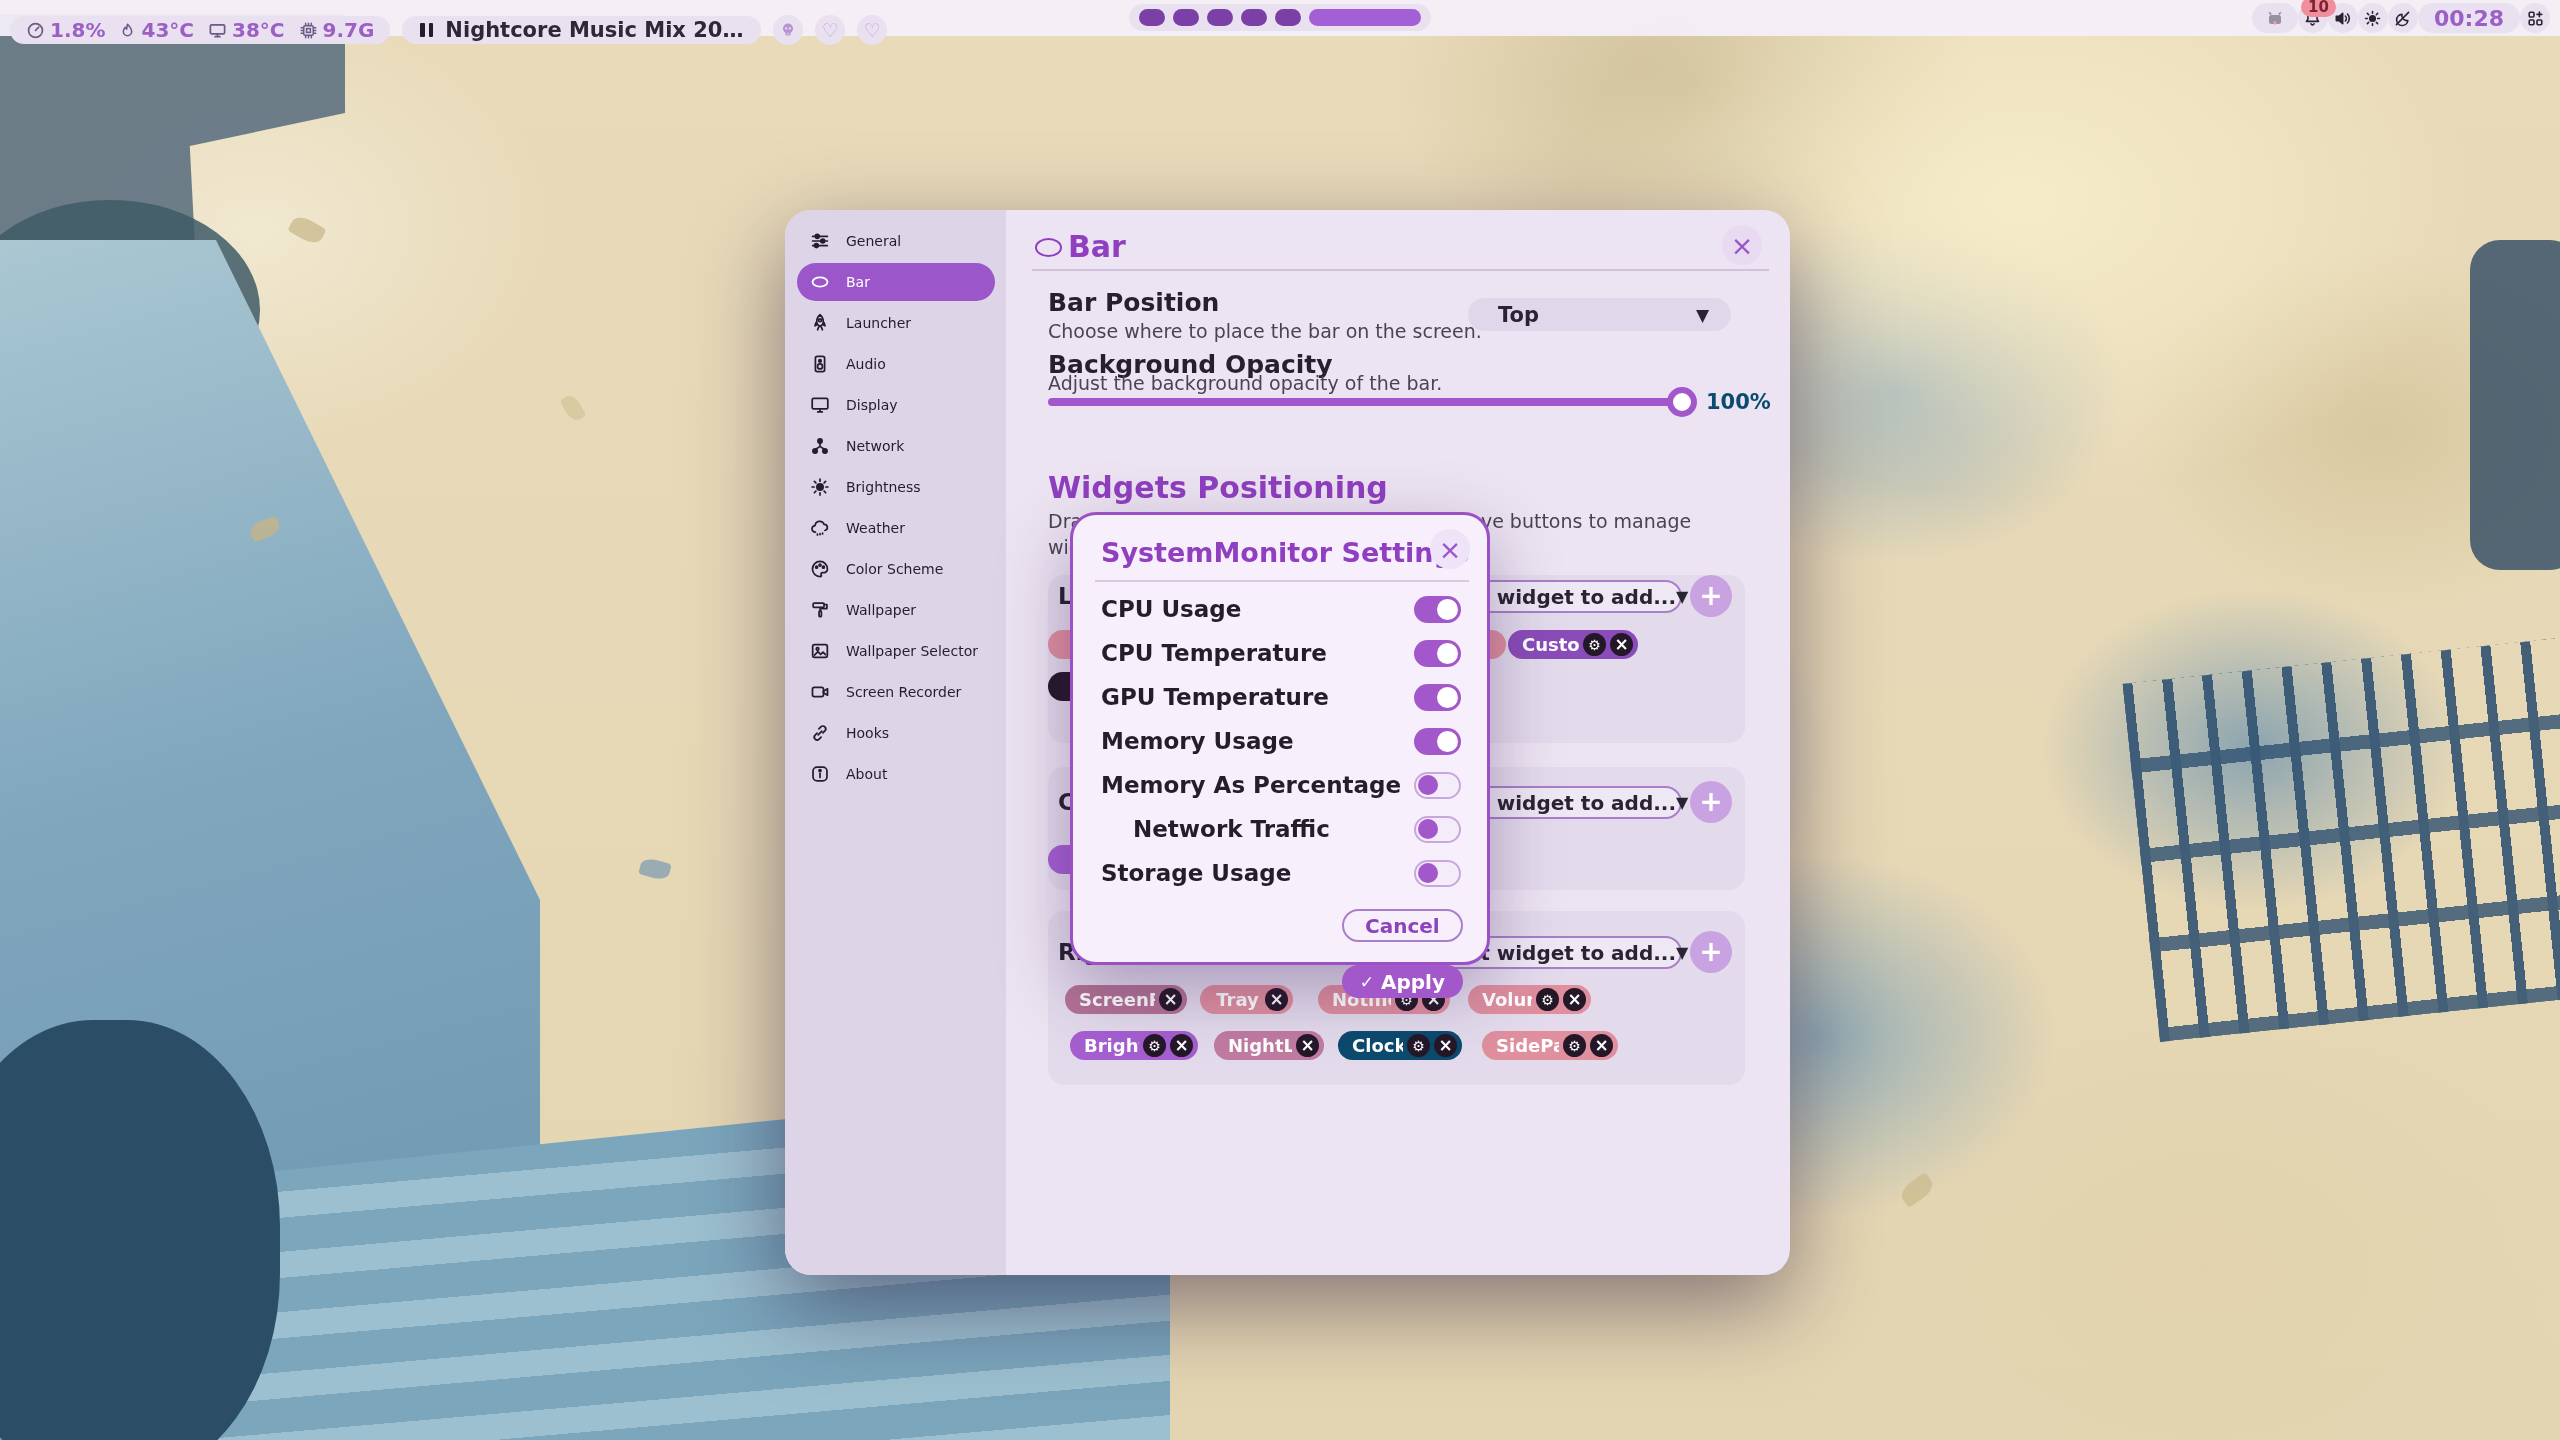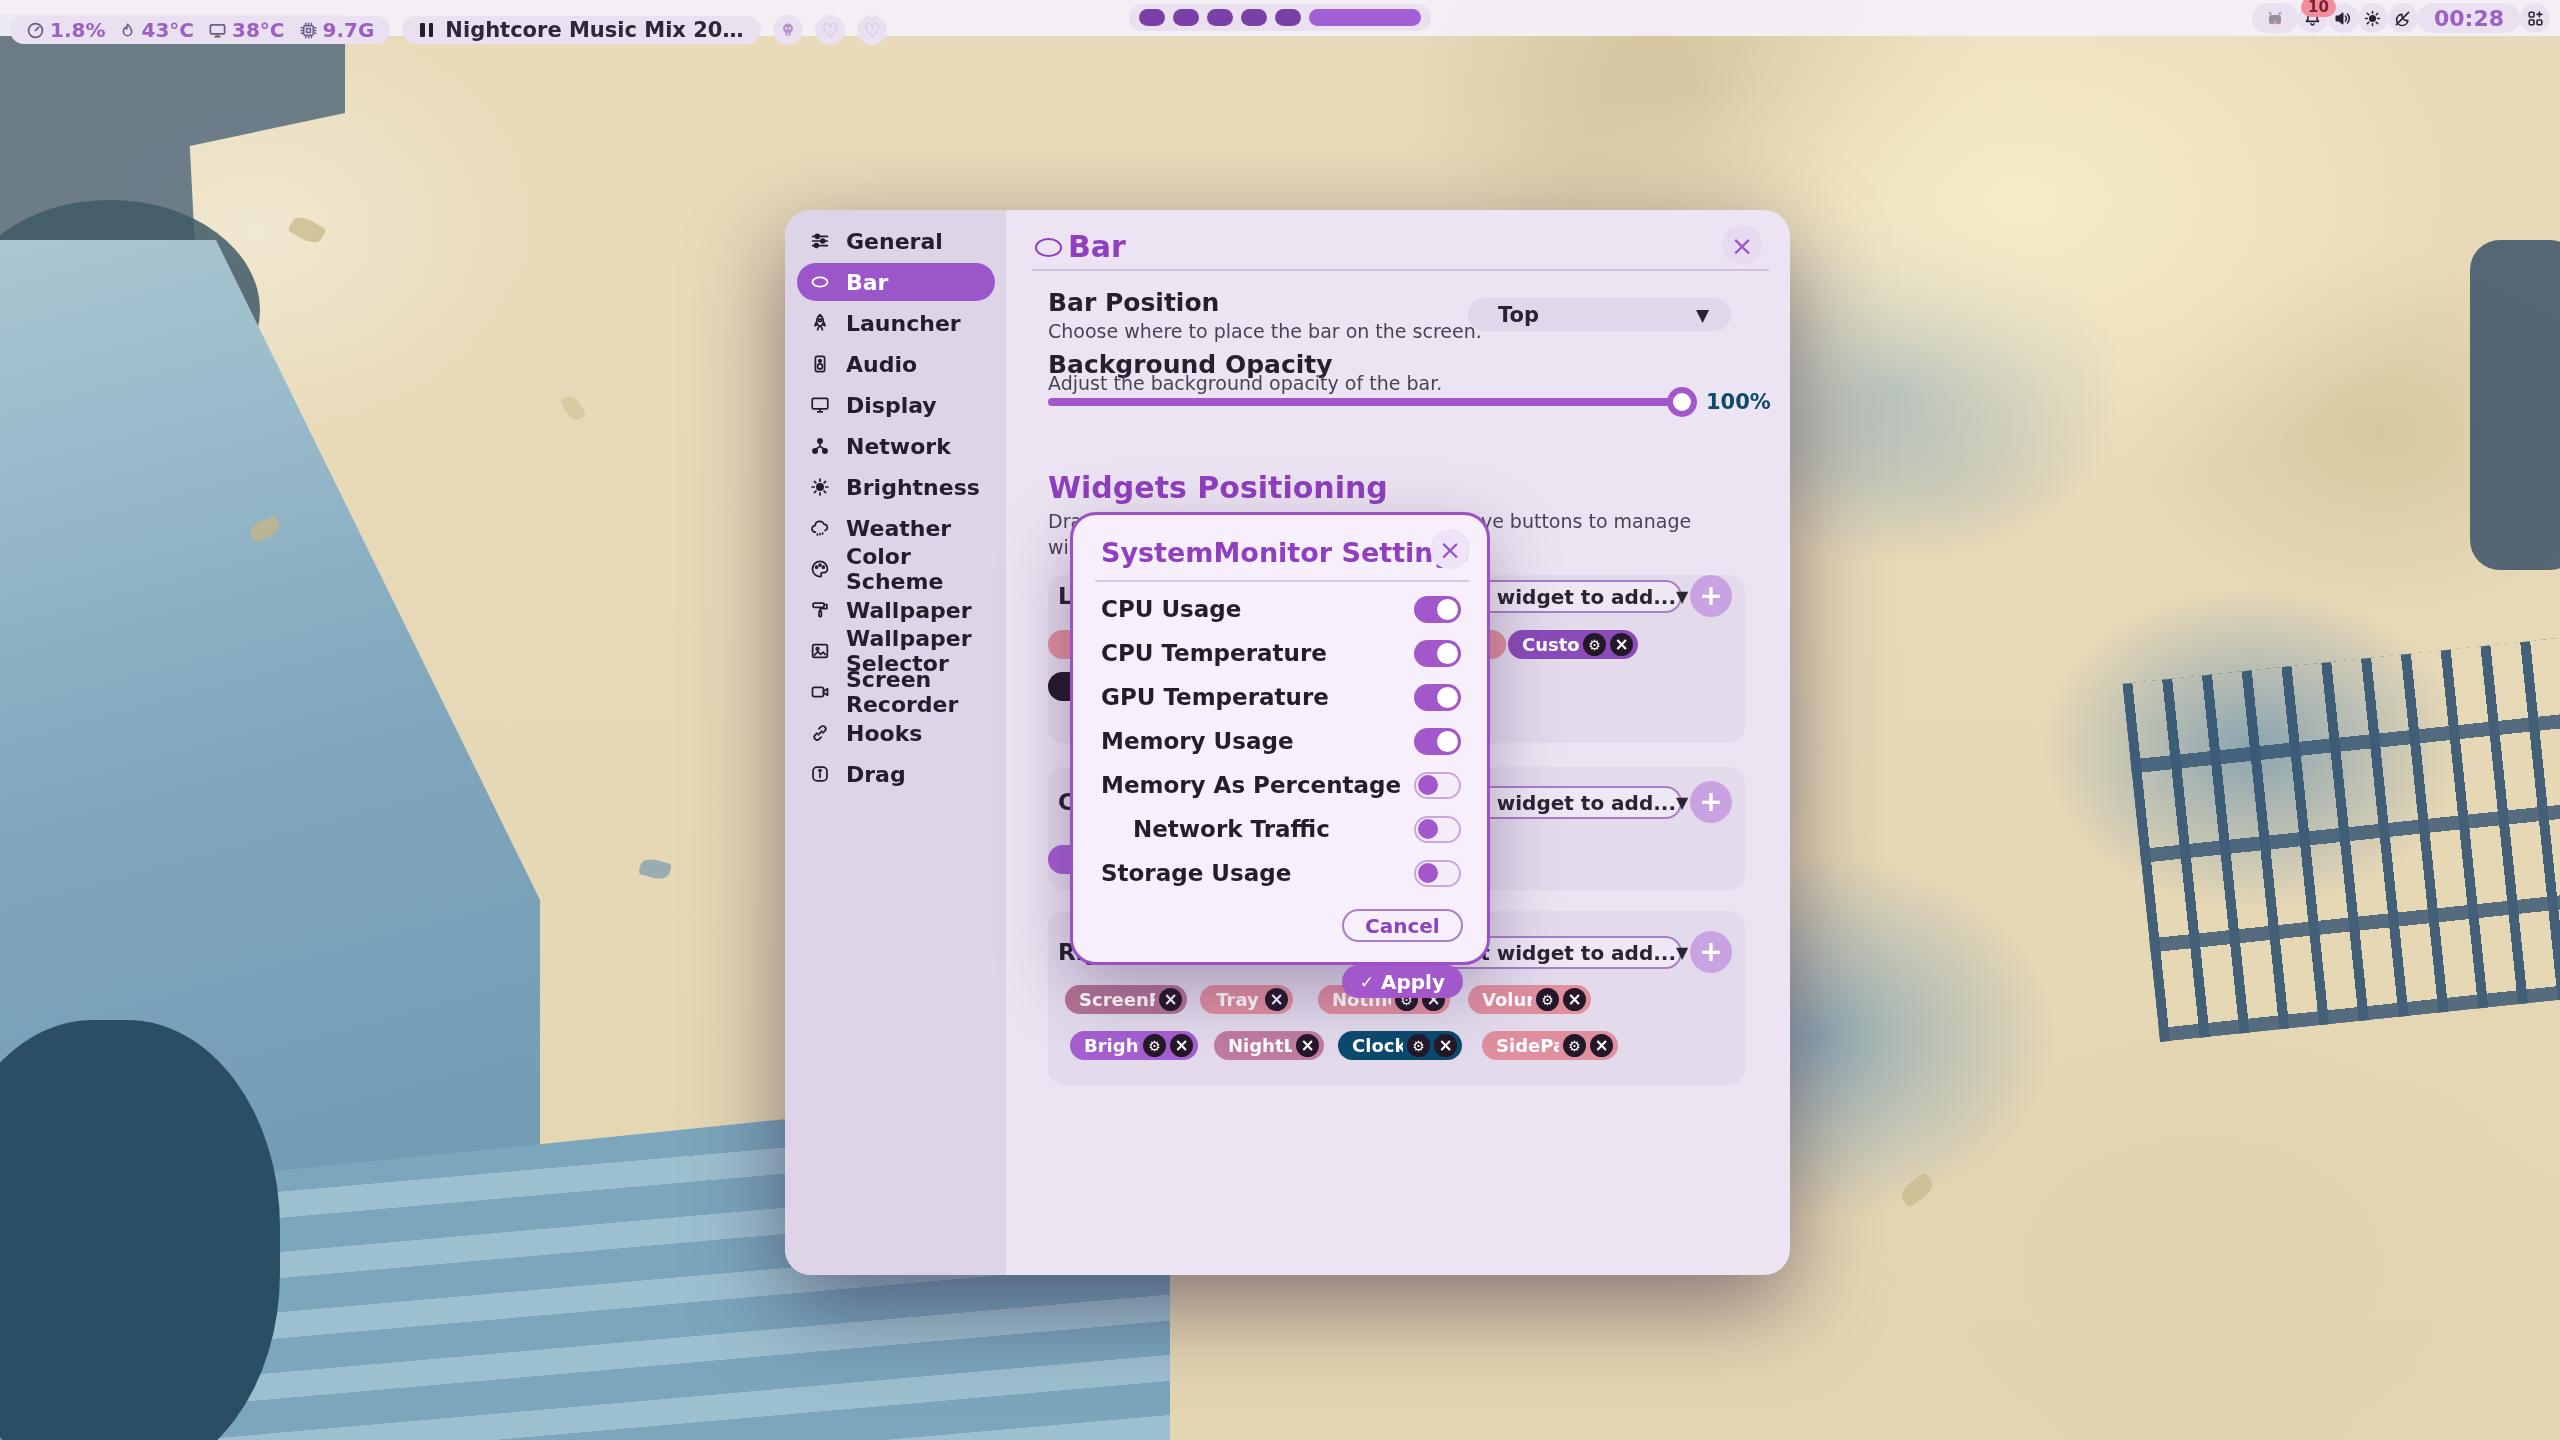--- a/index.html
+++ b/index.html
@@ -36,21 +36,21 @@
   .ws-active{width:112px;height:17px;border-radius:9px;background:#a35fd6;}
   .badge{position:absolute;top:-6px;right:-8px;background:#ef8f9d;color:#7c2230;font-size:15px;font-weight:700;
     border-radius:999px;padding:1px 7px;}
 
   
   #win{left:785px;top:210px;width:1005px;height:1065px;background:#ece4f2;border-radius:26px;
     box-shadow:0 30px 90px rgba(35,20,55,.5);}
   #sidebar{left:785px;top:210px;width:221px;height:1065px;background:#ded4e8;border-radius:26px 0 0 26px;}
   #side-list{left:797px;top:222px;width:198px;display:flex;flex-direction:column;gap:3px;}
   .side-item{height:38px;border-radius:19px;display:flex;align-items:center;gap:15px;padding:0 12px;
-    font-size:22px;font-weight:700;color:#241d2b;}
+    font-size:14px;font-weight:400;color:#241d2b;}
   .side-item.active{background:#9b56c9;color:#fff;}
   .side-item svg{width:22px;height:22px;flex:none;}
 
   .ptitle{color:#8f3fbf;font-weight:700;}
   .slabel{font-size:25px;font-weight:700;color:#261f2e;}
   .sdesc{font-size:19px;color:#4a4354;}
   .closebtn{width:40px;height:40px;border-radius:50%;background:#e7daf1;color:#9b56c9;font-size:27px;
     display:flex;align-items:center;justify-content:center;line-height:1;}
 
   .card{background:#e3dbec;border-radius:16px;}
@@ -378,21 +378,21 @@
       <span>Hooks</span>
     </div>
     <div class="side-item">
       <span>
           <svg viewBox="0 0 24 24" fill="none" stroke="currentColor" stroke-width="1.9" stroke-linecap="round">
             <rect x="4.4" y="4.4" width="15.2" height="15.2" rx="4.5"></rect>
             <path d="M12 11.2v4.6"></path>
             <circle cx="12" cy="8.3" r="1.1" fill="currentColor"></circle>
           </svg>
         </span>
-      <span>Drag</span>
+      <span>About</span>
     </div>
   </div>
 
   <span class="abs" style="left:1035px;top:238px;width:23px;height:15px;border:2.5px solid #8f3fbf;border-radius:50%;"></span>
   <span class="abs ptitle" style="left:1068px;top:229px;font-size:30px;">Bar</span>
   <div class="abs closebtn" style="left:1722px;top:225px;">
     <span>×</span>
   </div>
   <div class="abs" style="left:1032px;top:269px;width:737px;height:1.5px;background:#cfc2da;"></div>
 

